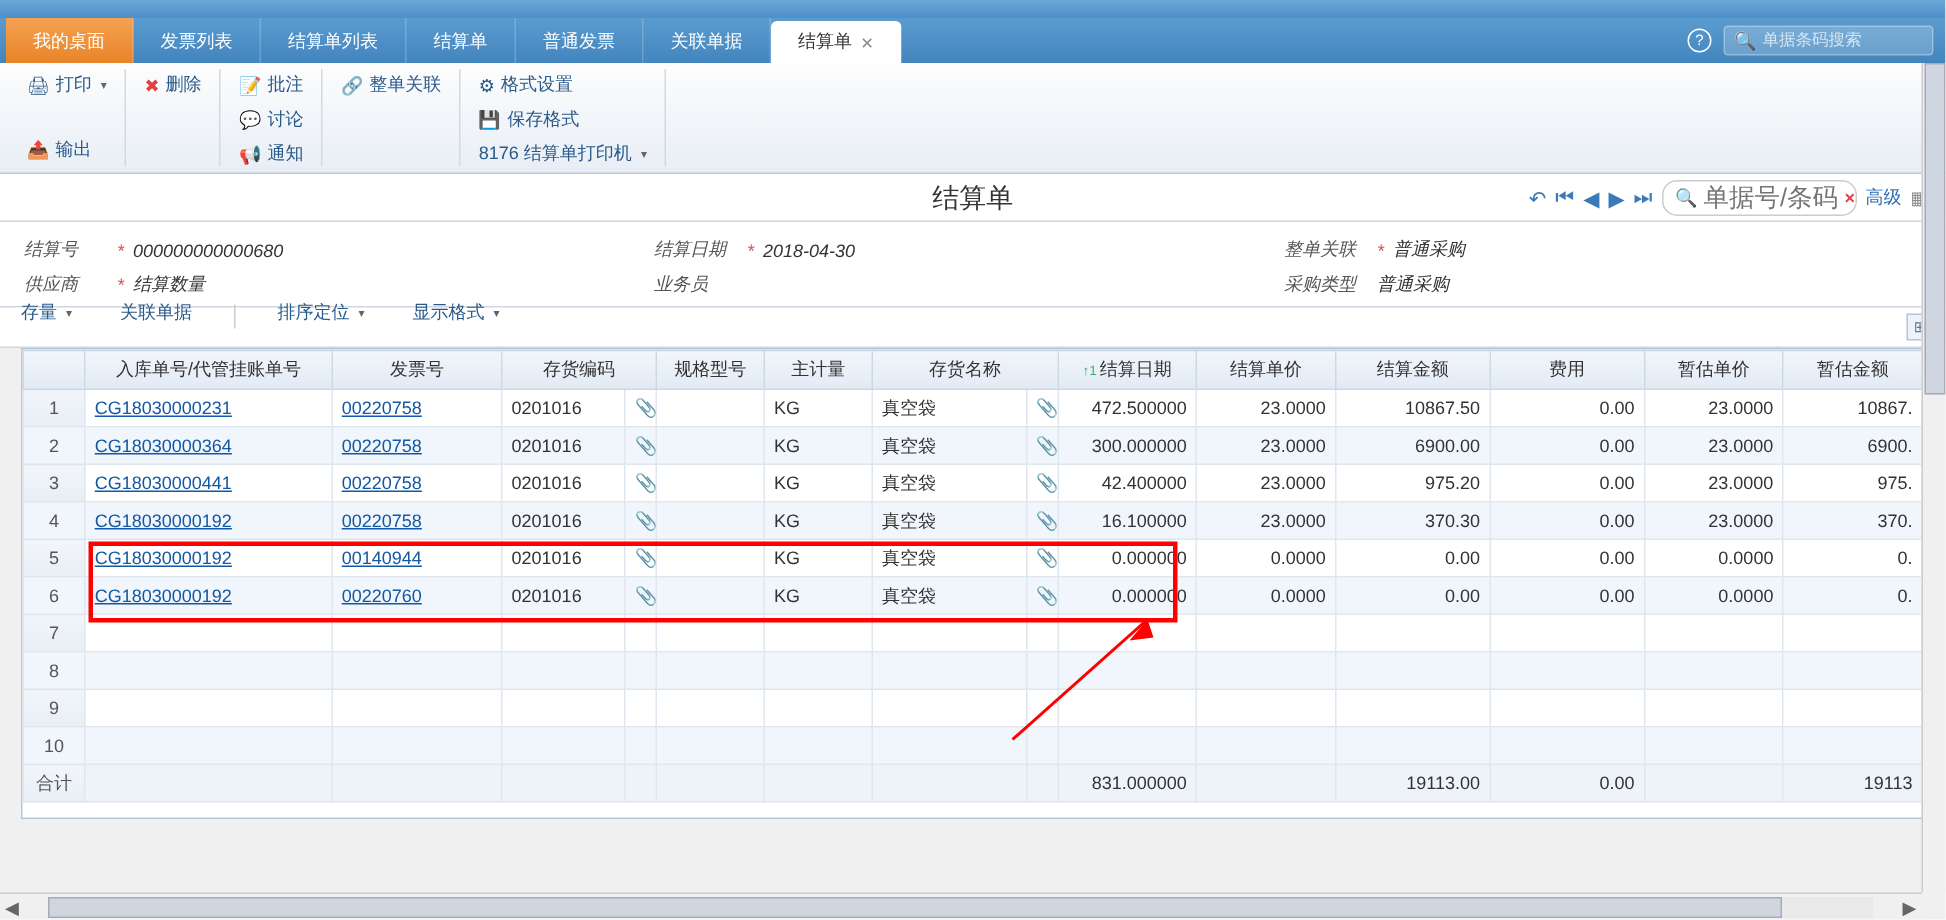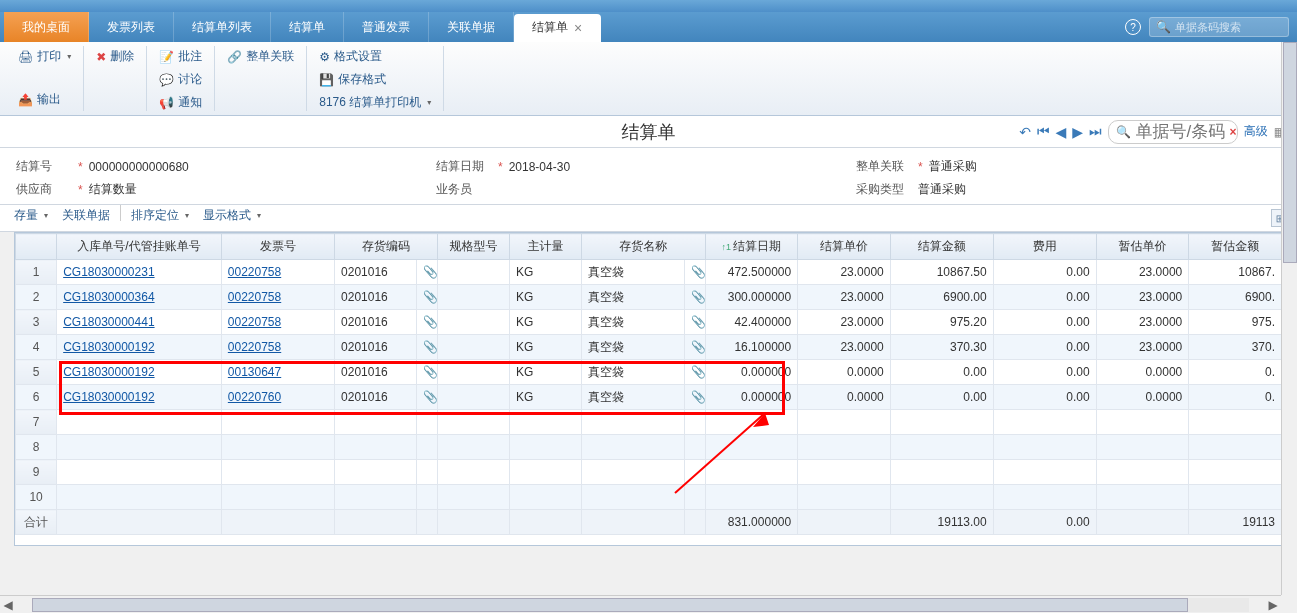--- a/index.html
+++ b/index.html
@@ -31,27 +31,27 @@
 .doc-title { font-size: 18px; color: #333; font-weight: normal; }
 .nav-controls { position: absolute; right: 12px; display: flex; align-items: center; gap: 6px; }
 .nav-btn { color: #3a7ab8; cursor: pointer; font-size: 14px; }
 .doc-search { border: 1px solid #ccc; border-radius: 10px; padding: 1px 8px; display: flex; align-items: center; gap: 4px; width: 130px; }
 .doc-search input { border: none; outline: none; width: 90px; font-size: 17px; }
 .clear-x { color: #d44; cursor: pointer; font-weight: bold; }
 .adv-link { color: #2a6fb5; cursor: pointer; }
 
 
 .form-area { background: #fff; padding: 10px 16px 6px; display: grid; grid-template-columns: 420px 420px 420px; row-gap: 6px; }
-.form-row { display: flex; align-items: center; gap: 6px; }
+.form-row { display: flex; align-items: center; gap: 6px; font-style: italic; }
 .form-label { color: #555; width: 56px; text-align: left; }
 .form-req { color: #d9534f; }
 .form-val { color: #333; }
 
 
-.tab-toolbar { background: #fff; border-top: 1px solid #d0d7e0; border-bottom: 1px solid #d0d7e0; height: 28px; display: flex; align-items: flex-start; padding: 0 10px; gap: 6px; position: relative; }
+.tab-toolbar { background: #fff; border-top: 1px solid #d0d7e0; border-bottom: 1px solid #d0d7e0; height: 28px; display: flex; align-items: flex-end; padding: 12px 10px; gap: 24px; position: relative; }
 .divider-v { width: 1px; height: 16px; background: #ccc; }
 .settings-btn { position: absolute; right: 8px; top: 4px; width: 18px; height: 18px; border: 1px solid #b8c5d3; background: #eef3f9; cursor: pointer; display: flex; align-items: center; justify-content: center; font-size: 10px; color: #5a7a9a; }
 
 
 .grid-wrap { background: #fff; margin: 0 14px 0 14px; border: 1px solid #b5c7da; height: 314px; position: relative; overflow: hidden; }
 .grid { width: 100%; border-collapse: collapse; table-layout: fixed; }
 .grid th { background: linear-gradient(#f2f6fb, #e1eaf4); border: 1px solid #cdd8e4; padding: 4px 6px; font-weight: normal; color: #333; font-size: 12px; height: 26px; text-align: center; }
 .grid td { border: 1px solid #e0e6ee; padding: 0 6px; height: 25px; font-size: 12px; color: #333; }
 .grid tr.alt td { background: #f0f6fc; }
 .grid .rownum { text-align: center; background: linear-gradient(#f2f6fb, #e8eef5); color: #555; }
@@ -339,21 +339,21 @@
           <td class="num">16.100000</td>
           <td class="num">23.0000</td>
           <td class="num">370.30</td>
           <td class="num">0.00</td>
           <td class="num">23.0000</td>
           <td class="num">370.</td>
         </tr>
         <tr>
           <td class="rownum">5</td>
           <td><span class="link">CG18030000192</span></td>
-          <td><span class="link">00130647</span></td>
+          <td><span class="link">00140944</span></td>
           <td>0201016</td>
           <td class="attach"><span class="clip">📎</span></td>
           <td></td>
           <td>KG</td>
           <td>真空袋</td>
           <td class="attach"><span class="clip">📎</span></td>
           <td class="num">0.000000</td>
           <td class="num">0.0000</td>
           <td class="num">0.00</td>
           <td class="num">0.00</td>

